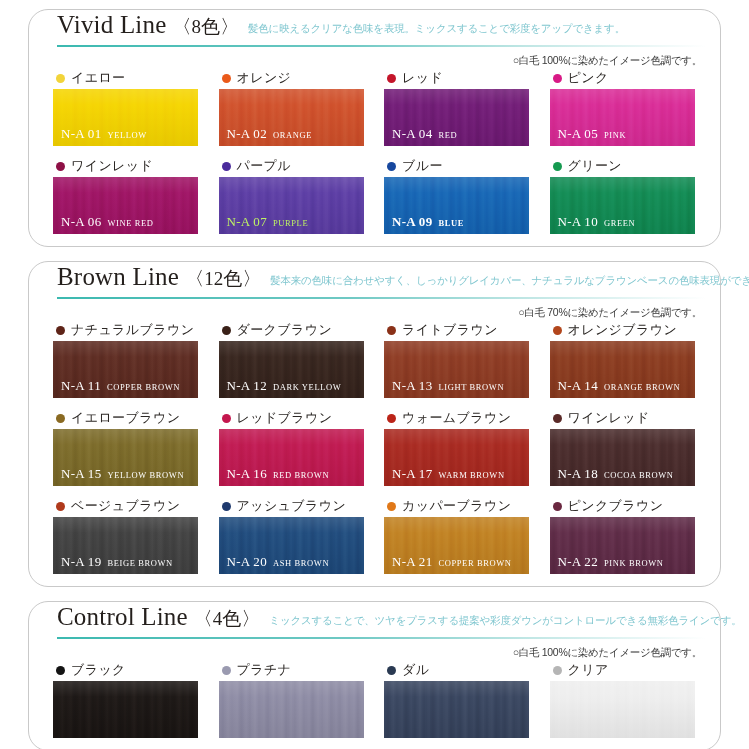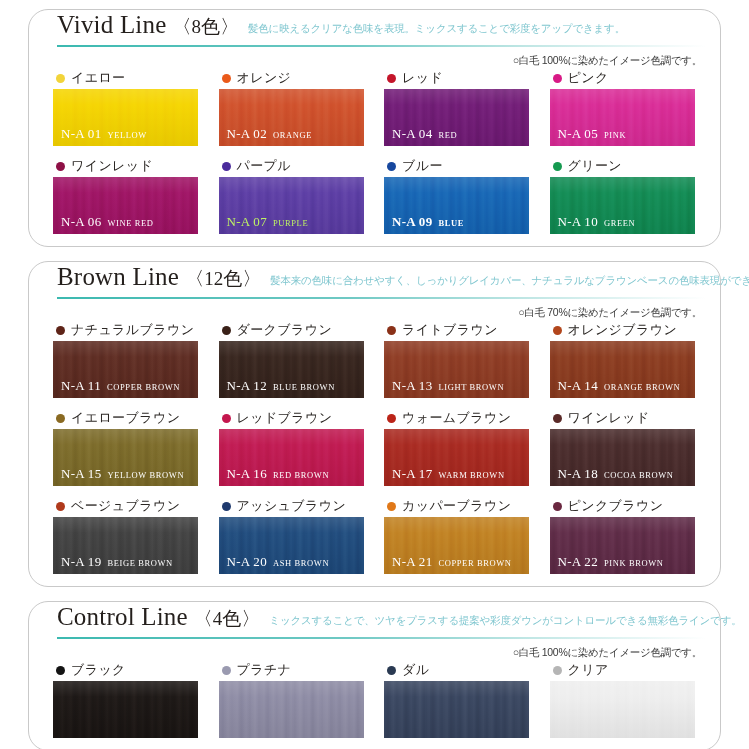--- a/index.html
+++ b/index.html
@@ -236,21 +236,21 @@
             </div>
           </div>
           <div class="col">
             <div class="swatch-name">
               <span class="dot" style="background: rgb(58, 33, 24);"></span>
               <span class="jalabel">ダークブラウン</span>
             </div>
             <div class="swatch" style="background: rgb(53, 35, 28);">
               <div class="tex"></div>
               <div class="sheen"></div>
-              <div class="code" style="color: rgb(255, 255, 255);"><span>N-A 12</span><span class="en">BLUE BROWN</span></div>
+              <div class="code" style="color: rgb(255, 255, 255);"><span>N-A 12</span><span class="en">DARK YELLOW</span></div>
             </div>
           </div>
           <div class="col">
             <div class="swatch-name">
               <span class="dot" style="background: rgb(138, 49, 24);"></span>
               <span class="jalabel">ライトブラウン</span>
             </div>
             <div class="swatch" style="background: rgb(141, 58, 34);">
               <div class="tex"></div>
               <div class="sheen"></div>

